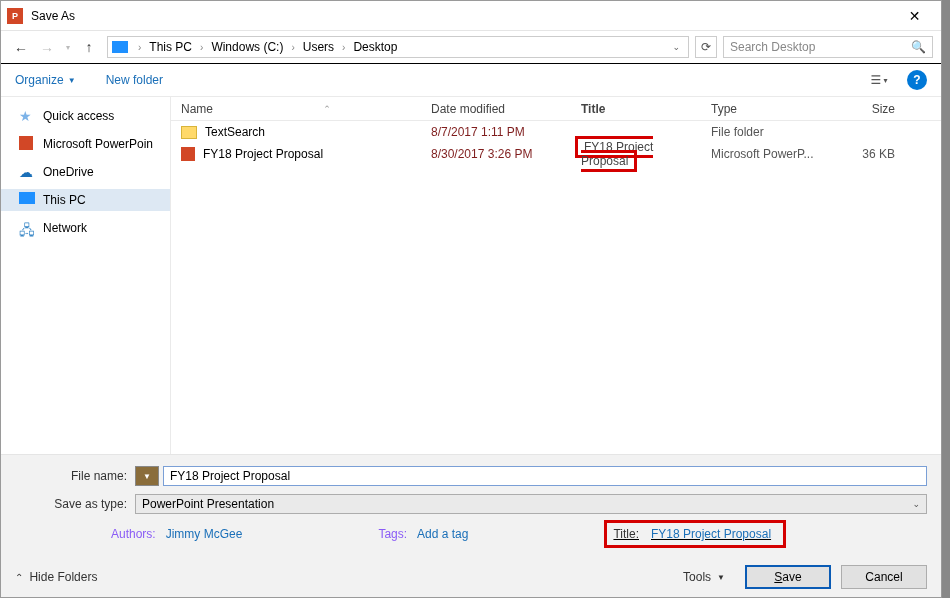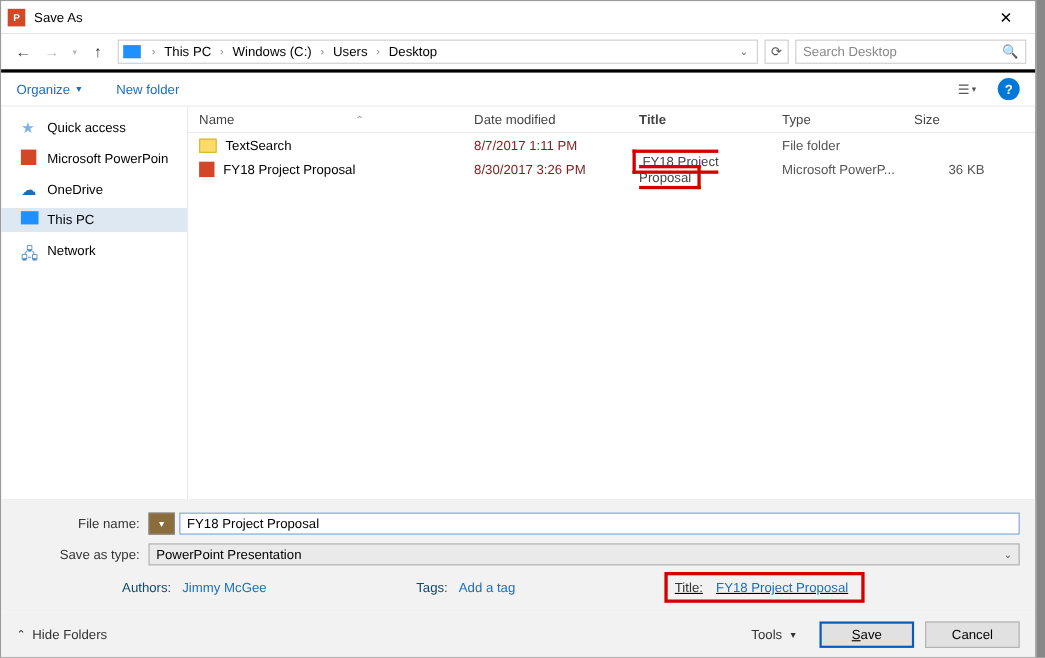--- a/index.html
+++ b/index.html
@@ -26,21 +26,21 @@
   .address { flex:1; height:22px; border:1px solid #ccc; display:flex; align-items:center; padding:0 2px; margin:0 4px; font-size:12px; gap:0; }
   .address .pc-icon { width:16px; height:12px; background:#1e90ff; margin:0 4px 0 2px; }
   .address .chev { color:#888; padding:0 6px; font-size:10px;}
   .address .crumb { padding:0 2px; }
   .addr-dd { margin-left:auto; color:#666; font-size:9px; padding:0 6px;}
   .refresh { width:22px; height:22px; border:1px solid #ccc; display:flex; align-items:center; justify-content:center; font-size:12px; color:#555; margin-right:4px;}
   .searchbox { width:210px; height:22px; border:1px solid #ccc; display:flex; align-items:center; padding:0 6px; color:#888; font-size:12px;}
   .searchbox .sicon { margin-left:auto; color:#666; font-size:12px;}
 
   
-  .toolbar { height:34px; border-top:3px solid #000000; border-bottom:1px solid #eaeaea; display:flex; align-items:center; padding:0 14px; background:#fff; }
+  .toolbar { height:34px; border-top:1px solid #000000; border-bottom:1px solid #eaeaea; display:flex; align-items:center; padding:0 14px; background:#fff; }
   .tool-link { color:#1a6fb8; font-size:12px; display:flex; align-items:center; gap:4px;}
   .tool-dd { font-size:8px; color:#1a6fb8;}
   .tool-gap { width:30px; }
   .toolbar-spacer { flex:1; }
   .view-icon { width:28px; height:22px; display:flex; align-items:center; justify-content:center; color:#555; margin-right:4px;}
   .help-icon { width:20px; height:20px; border-radius:50%; background:#0078d7; color:#fff; display:flex; align-items:center; justify-content:center; font-size:12px; font-weight:bold; margin-left:10px;}
 
   
   .main { flex:1; display:flex; overflow:hidden; border-bottom:1px solid #e5e5e5;}
   .sidebar { width:170px; border-right:1px solid #eaeaea; padding:8px 0; }
@@ -53,21 +53,21 @@
   .ic-pc { width:16px; height:12px; background:#1e90ff; }
   .ic-net { color:#3a88c7; font-size:14px;}
 
   .listarea { flex:1; display:flex; flex-direction:column; }
   .colheaders { display:flex; height:24px; align-items:center; border-bottom:1px solid #eaeaea; color:#444; font-size:12px; }
   .col-name { width:260px; padding-left:10px; display:flex; align-items:center; gap:10px;}
   .sort-arrow { flex:1; text-align:center; color:#999; font-size:9px;}
   .col-date { width:150px; }
   .col-title { width:130px;font-weight:bold; }
   .col-type { width:120px; }
-  .col-size { width:70px; text-align:left; padding-right:6px;}
+  .col-size { width:70px; text-align:right; padding-right:6px;}
 
   .rows { flex:1; }
   .row { display:flex; height:22px; align-items:center; font-size:12px; }
   .row .c-name { width:260px; padding-left:10px; display:flex; align-items:center; gap:8px;}
   .row .c-date { width:150px; color:#7f1d1d;}
   .row .c-title { width:130px; color:#444;}
   .row .c-type { width:120px; color:#555;}
   .row .c-size { width:70px; text-align:right; padding-right:6px; color:#555;}
   .fi-folder { width:16px; height:13px; background:#ffd96a; border:1px solid #d8b43a;}
   .fi-ppt { width:14px; height:14px; background:#D24726;}
@@ -77,21 +77,21 @@
   
   .bottom { padding:10px 14px 10px 14px; display:flex; flex-direction:column; gap:6px; background:#f2f2f2;}
   .form-row { display:flex; align-items:center; height:22px; }
   .form-label { width:120px; text-align:right; padding-right:8px; font-size:12px; color:#333;}
   .filetype-sel { width:24px; height:20px; background:#8a6d3b; display:flex; align-items:center; justify-content:center; color:#fff; font-size:8px; margin-right:4px; border:1px solid #888;}
   .text-input { flex:1; height:20px; border:1px solid #7a9fd6; background:#fff; padding:0 6px; font-size:12px;}
   .combo { flex:1; height:20px; border:1px solid #adadad; background:#eaeaea; padding:0 6px; font-size:12px; display:flex; align-items:center;}
   .combo .dd { margin-left:auto; font-size:9px; color:#555;}
 
   .meta-row { display:flex; align-items:center; height:26px; padding-left:34px; gap:6px;}
-  .meta-label { color:#0c4a6e; font-size:12px;}
+  .meta-label { color:#8b5cf6; font-size:12px;}
   .meta-val { color:#1a6fb8; font-size:12px; padding:2px 4px;}
   .meta-title-box { border:3px solid #d40000; padding:2px 8px 2px 6px; display:flex; gap:8px; align-items:center;text-decoration:underline;}
 
   .footer { display:flex; align-items:center; height:40px; padding:0 14px; background:#f2f2f2;}
   .hide-folders { display:flex; align-items:center; gap:6px; color:#333; font-size:12px;}
   .footer-spacer { flex:1;}
   .tools { color:#333; font-size:12px; display:flex; align-items:center; gap:6px; margin-right:20px;}
   .btn { width:86px; height:24px; border:1px solid #adadad; background:#e1e1e1; font-size:12px; display:flex; align-items:center; justify-content:center;}
   .btn.primary { border:2px solid #0a5bb5; background:#e1e1e1;}
   .btn u { text-decoration:underline;}

